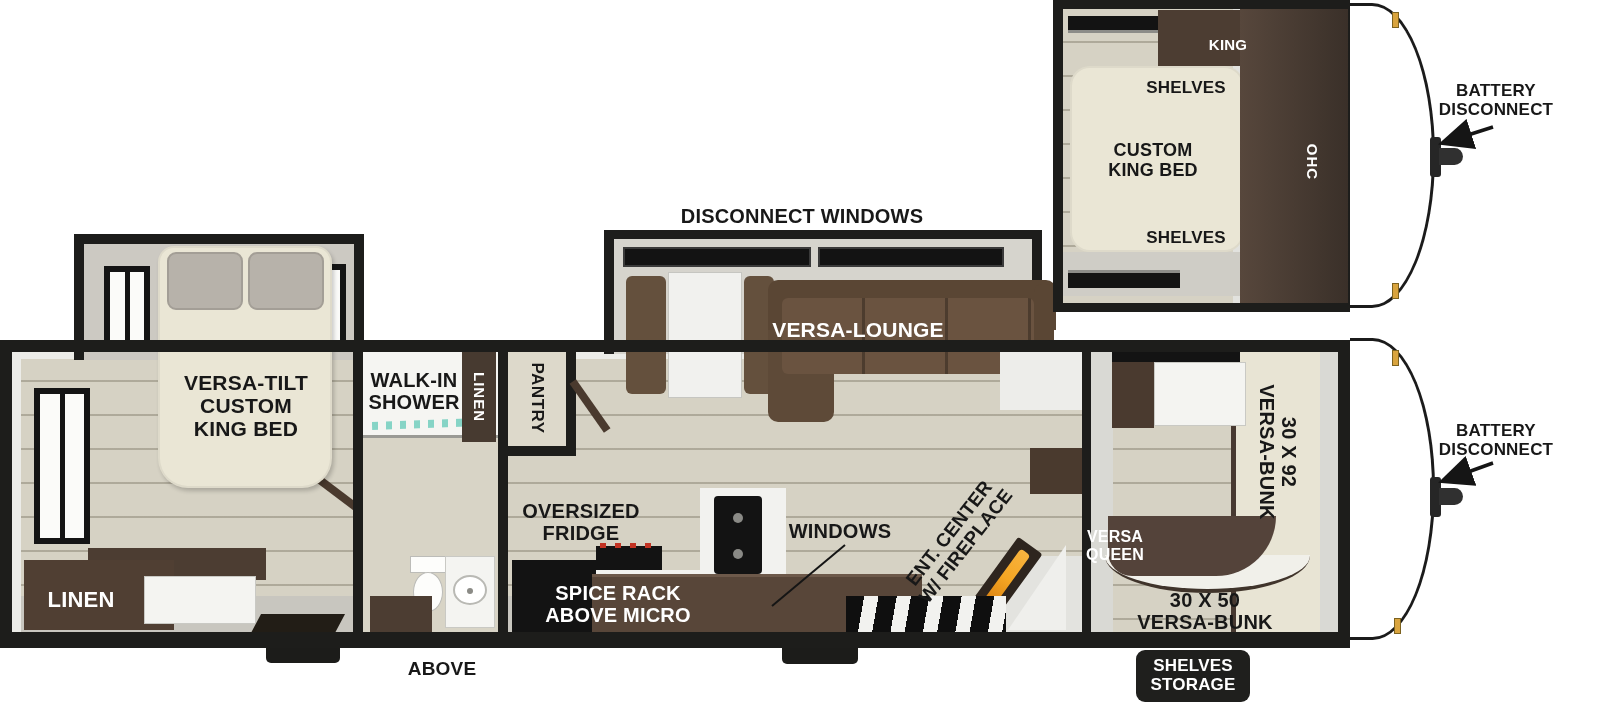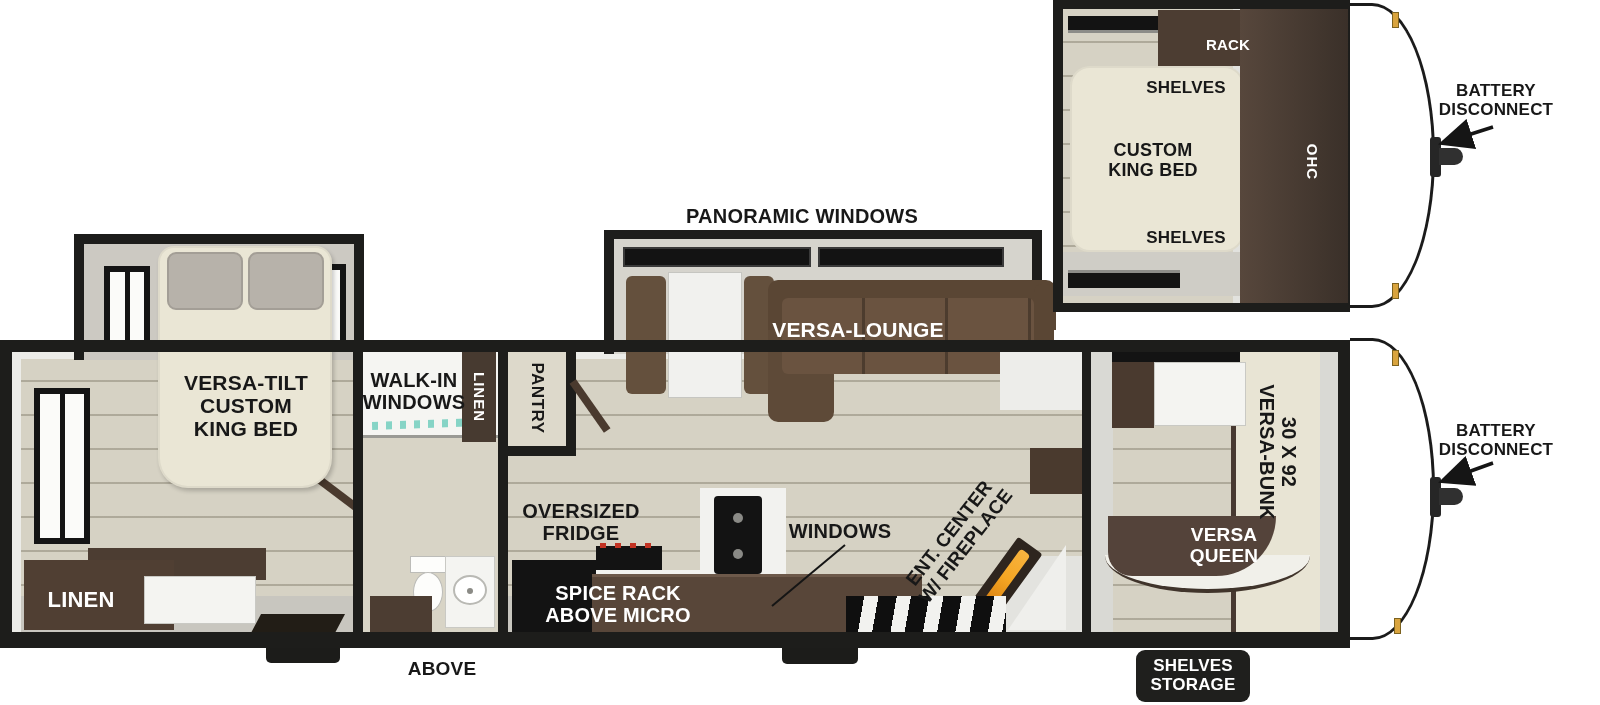--- a/index.html
+++ b/index.html
@@ -164,50 +164,52 @@
     <div class="abs dkbrown" style="left:105px;top:10px;width:92px;height:56px;background:#4c3d32;"></div>
     <div class="abs" style="left:187px;top:9px;width:108px;height:294px;background:linear-gradient(90deg,#57473c,#3a3029);"></div>
   </div>
 
   <div class="cap" style="left:1350px;top:3px;width:85px;height:305px;"></div>
   <div class="hinge" style="left:1392px;top:12px;"></div>
   <div class="hinge" style="left:1392px;top:283px;"></div>
   <div class="abs" style="left:1430px;top:137px;width:11px;height:40px;background:#262626;border-radius:3px;"></div>
   <div class="abs" style="left:1439px;top:148px;width:24px;height:17px;background:#303030;border-radius:0 9px 9px 0;"></div>
 
-  <div class="lbl lbl-w" style="left:1228px;top:45px;font-size:15px;">RACK</div>
+  <div class="lbl lbl-w" style="left:1228px;top:45px;font-size:15px;">KING</div>
   <div class="lbl lbl-d" style="left:1186px;top:88px;font-size:17px;">SHELVES</div>
   <div class="lbl lbl-d" style="left:1153px;top:161px;font-size:18px;">CUSTOM
 KING BED</div>
   <div class="lbl lbl-w" style="left:1312px;top:162px;font-size:15px;transform:translate(-50%,-50%) rotate(90deg);letter-spacing:1px;">OHC</div>
   <div class="lbl lbl-d" style="left:1186px;top:238px;font-size:17px;">SHELVES</div>
   <div class="lbl lbl-d" style="left:1496px;top:101px;font-size:17px;">BATTERY
 DISCONNECT</div>
 
-  <div class="lbl lbl-d" style="left:802px;top:216px;font-size:20px;">PANORAMIC WINDOWS</div>
+  <div class="lbl lbl-d" style="left:802px;top:216px;font-size:20px;">DISCONNECT WINDOWS</div>
   <div class="lbl lbl-w" style="left:858px;top:330px;font-size:21px;">VERSA-LOUNGE</div>
   <div class="lbl lbl-d" style="left:246px;top:406px;font-size:21px;">VERSA-TILT
 CUSTOM
 KING BED</div>
   <div class="lbl lbl-w" style="left:81px;top:600px;font-size:22px;">LINEN</div>
   <div class="lbl lbl-d" style="left:414px;top:391px;font-size:20px;">WALK-IN
-WINDOWS</div>
+SHOWER</div>
   <div class="lbl lbl-w" style="left:479px;top:397px;font-size:15px;transform:translate(-50%,-50%) rotate(90deg);letter-spacing:1px;">LINEN</div>
   <div class="lbl lbl-d" style="left:537px;top:398px;font-size:17px;transform:translate(-50%,-50%) rotate(90deg);letter-spacing:.5px;">PANTRY</div>
   <div class="lbl lbl-w" style="left:618px;top:604px;font-size:20px;">SPICE RACK
 ABOVE MICRO</div>
   <div class="lbl lbl-d" style="left:581px;top:522px;font-size:20px;">OVERSIZED
 FRIDGE</div>
   <div class="lbl lbl-d" style="left:840px;top:531px;font-size:20px;">WINDOWS</div>
   <div class="lbl lbl-d" style="left:958px;top:540px;font-size:19px;transform:translate(-50%,-50%) rotate(-52deg);">ENT. CENTER
 W/ FIREPLACE</div>
   <div class="lbl lbl-d" style="left:1278px;top:452px;font-size:20px;transform:translate(-50%,-50%) rotate(90deg);">30 X 92
 VERSA-BUNK</div>
-  <div class="lbl lbl-w" style="left:1224px;top:546px;font-size:19px;">VERSA
+  <div class="lbl lbl-w" style="left:1115px;top:546px;font-size:16px;">VERSA
 QUEEN</div>
+  <div class="lbl lbl-d" style="left:1205px;top:611px;font-size:20px;">30 X 50
+VERSA-BUNK</div>
   <div class="lbl lbl-d" style="left:1496px;top:441px;font-size:17px;">BATTERY
 DISCONNECT</div>
   <div class="lbl lbl-d" style="left:442px;top:669px;font-size:19px;">ABOVE</div>
 
   <div class="abs" style="left:1136px;top:650px;width:114px;height:52px;background:#1f1f1d;border-radius:9px;"></div>
   <div class="lbl lbl-w" style="left:1193px;top:676px;font-size:17px;">SHELVES
 STORAGE</div>
 
   <svg class="overlay" width="1600" height="705" viewBox="0 0 1600 705">
     <defs>

